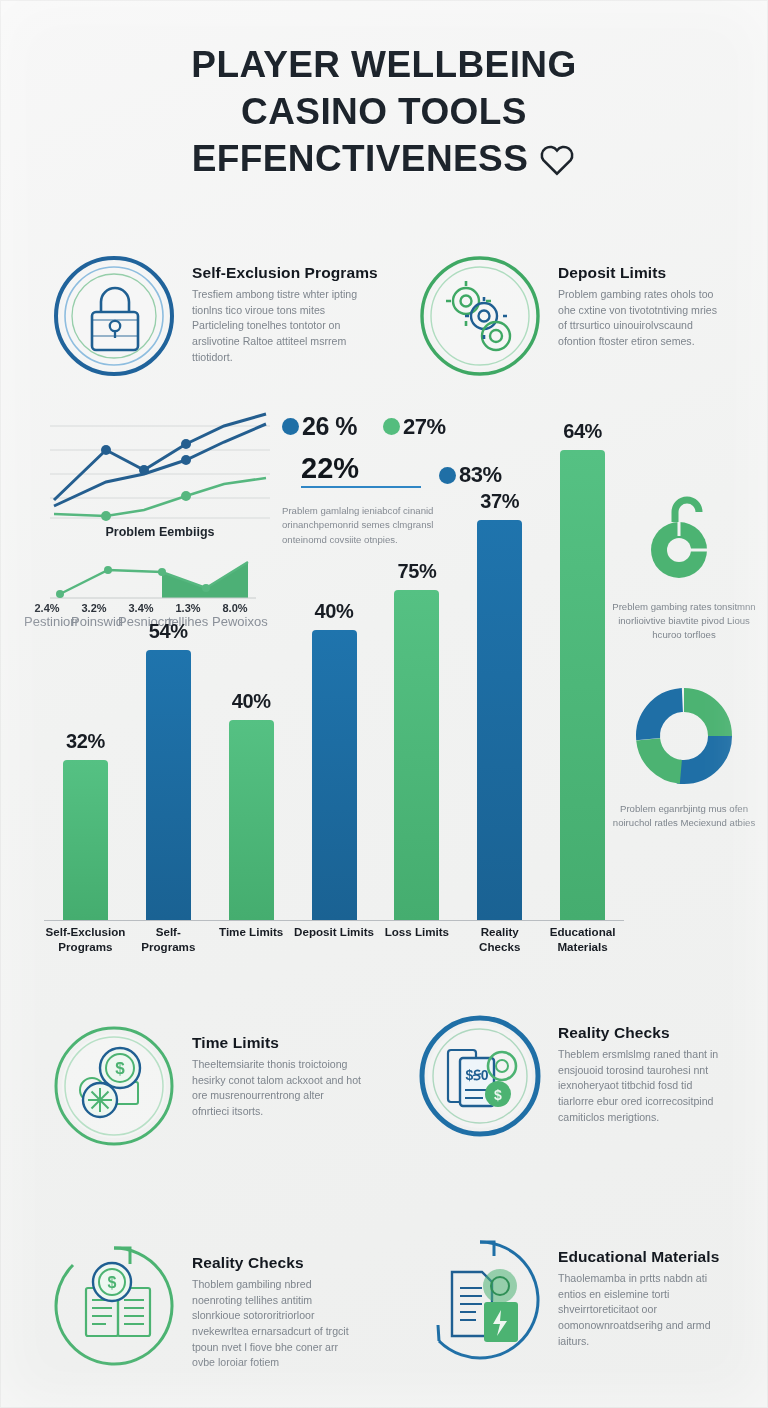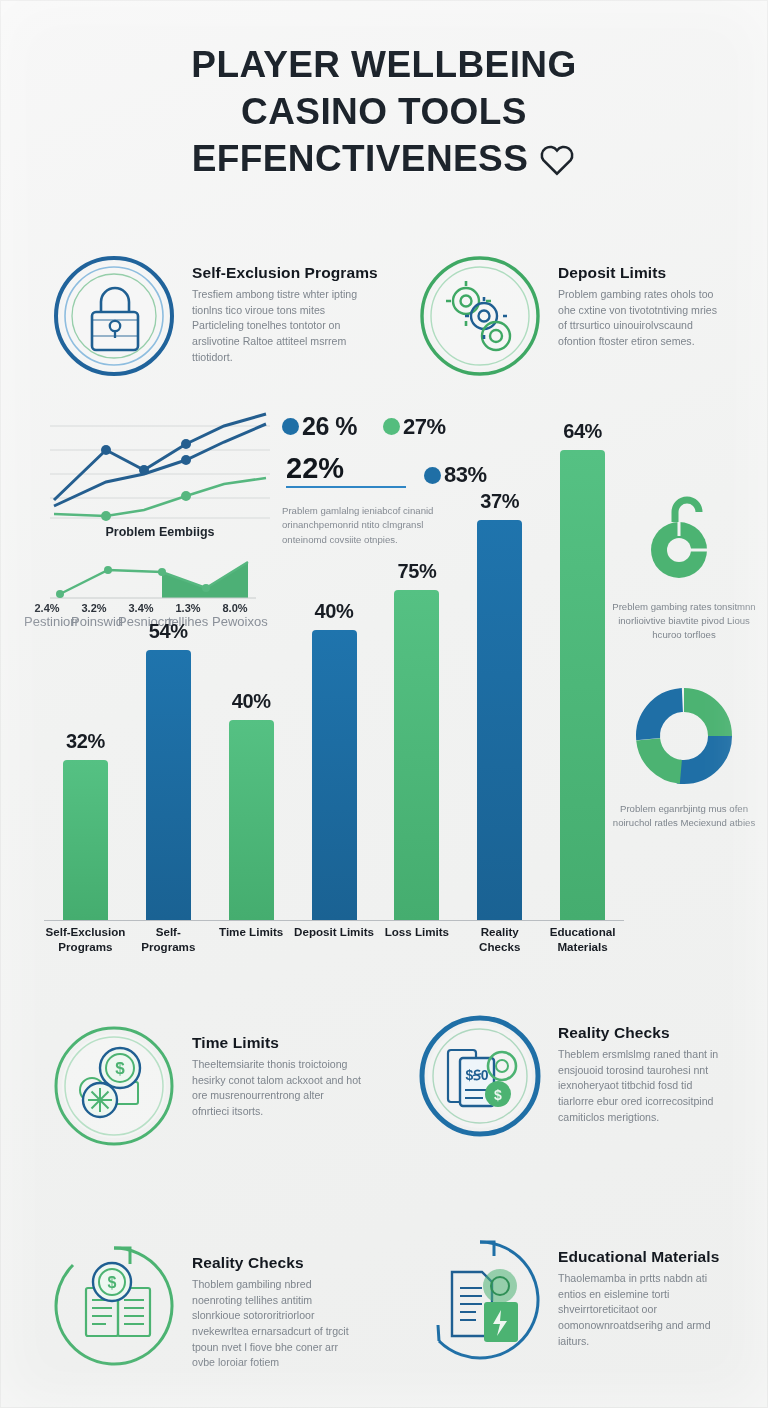--- a/index.html
+++ b/index.html
@@ -72,21 +72,21 @@
 
   
   #stat-block{ position:absolute; top:412px; left:282px; width:176px; }
   .stat-row{ display:flex; align-items:center; gap:26px; }
   .stat{ display:flex; align-items:center; gap:3px; }
   .dot{ width:17px; height:17px; border-radius:50%; flex:0 0 auto; }
   .dot.blue{ background:#1f6fa6; }
   .dot.green{ background:#54bd7e; }
   .stat .num{ font-size:25px; font-weight:bold; color:#171c23; letter-spacing:-.5px; }
   .stat.small .num{ font-size:22px; }
-  #stat-underlined{ margin:11px 0 4px 4px; display:inline-block; }
+  #stat-underlined{ margin:11px 0 4px 19px; display:inline-block; }
   #stat-underlined .num{ font-size:29px; font-weight:bold; color:#11161c; }
   #stat-underline-rule{ height:2px; background:#2f86c5; width:120px; margin-top:1px; }
   #stat-caption{
     margin-top:12px; font-size:9.6px; line-height:1.5; color:#858b93;
     max-width:162px; filter:blur(.2px);
   }
 
   
   #bar-chart{ position:absolute; left:44px; top:400px; width:580px; height:575px; }
   #bars{ position:absolute; left:0; bottom:55px; width:580px; height:500px;
@@ -253,21 +253,21 @@
     <div style="display:flex;align-items:flex-end;gap:18px;">
       <div id="stat-underlined">
         <span class="num">22%</span>
         <div id="stat-underline-rule"></div>
       </div>
       <div class="stat small" style="margin-bottom:4px">
         <span class="dot blue"></span>
         <span class="num">83%</span>
       </div>
     </div>
-    <div id="stat-caption">Prablem gamlalng ieniabcof cinanid orinanchpemonrid ntito clmgransl onteinomd covsiite otnpies.</div>
+    <div id="stat-caption">Prablem gamlalng ieniabcof cinanid orinanchpemonrid semes clmgransl onteinomd covsiite otnpies.</div>
   </div>
 
   <div id="bar-chart">
     <div id="bars">
       <div class="bar-col">
         <div class="bar-val">32%</div>
         <div class="bar-rect green" style="height:32%"></div>
       </div>
       <div class="bar-col">
         <div class="bar-val">54%</div>

